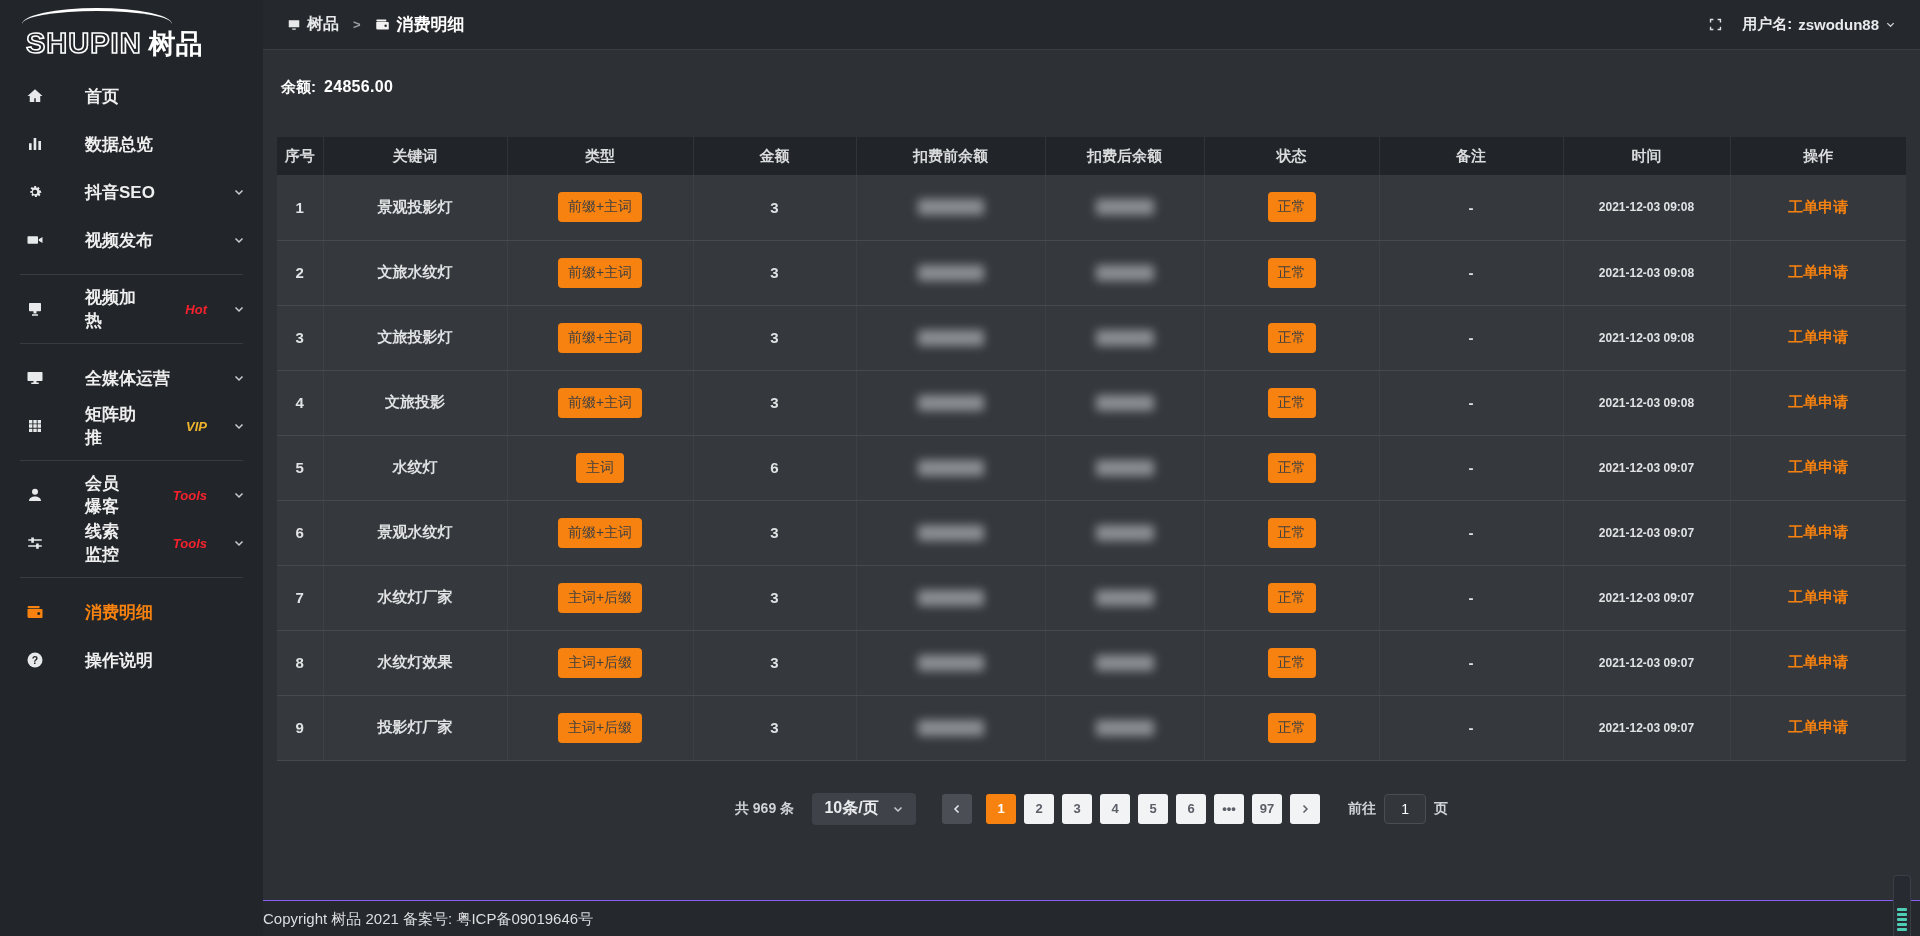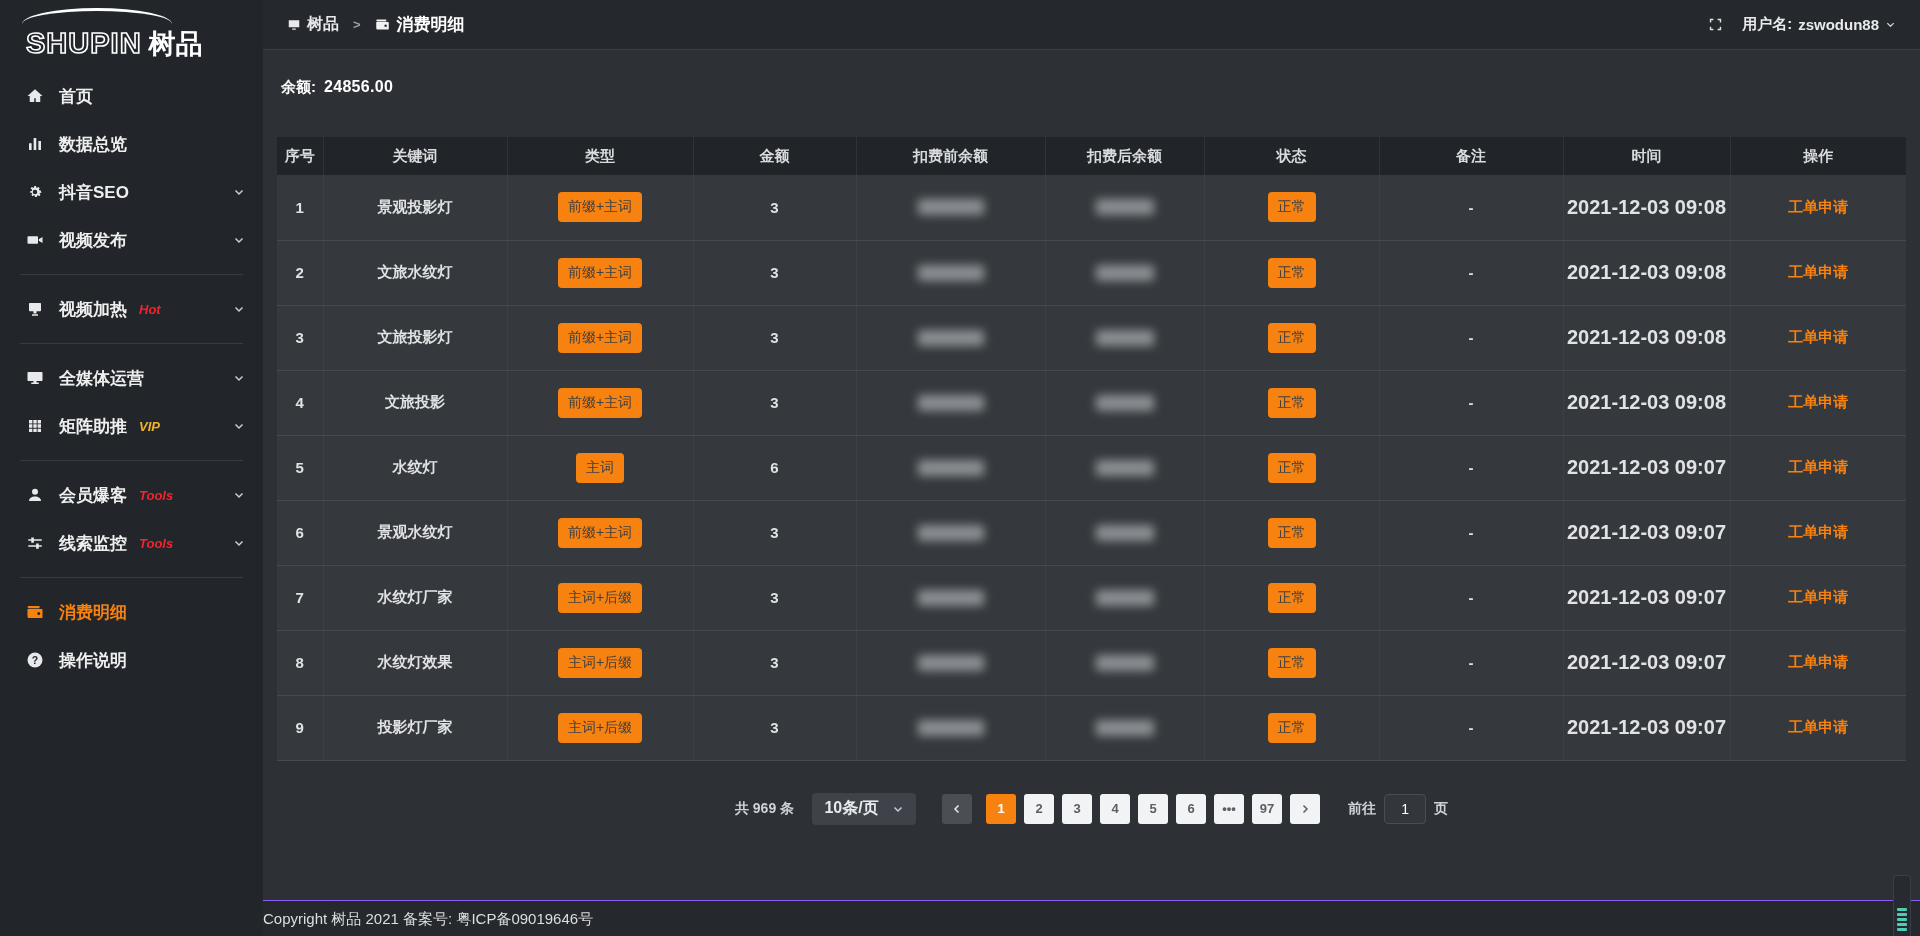--- a/index.html
+++ b/index.html
@@ -13,21 +13,21 @@
   .logo { padding:10px 0 4px 26px; height:62px; position:relative; }
   .logo-arc { position:absolute; left:22px; top:8px; width:150px; height:16px;
     border-top:3px solid #fff; border-top-left-radius:75px 16px;
     border-top-right-radius:75px 16px; }
   .logo-row { display:flex; align-items:baseline; padding-top:16px; }
   .logo-en { font-size:29px; font-weight:800; letter-spacing:1px;
     color:transparent; -webkit-text-stroke:1.6px #fff; }
   .logo-cn { font-size:27px; font-weight:800; color:#fff; margin-left:7px; }
   .menu { margin-top:10px; }
   .menu-item { height:48px; display:flex; align-items:center;
-    padding:0 18px 0 26px; cursor:pointer; }
+    padding:0 18px 0 26px; cursor:pointer;gap:26px; }
   .mi { width:18px; height:18px; display:inline-flex; color:#e8e9ea;
     flex:none; }
   .mi svg { width:18px; height:18px; }
   .ml { margin-left:15px; font-size:17px; font-weight:600; color:#efefef; }
   .tag { margin-left:12px; font-size:13px; font-weight:700; font-style:italic; }
   .tag.red { color:#f5222d; }
   .tag.gold { color:#f0b42c; }
   .chev { margin-left:auto; color:#c9cdd1; display:inline-flex; }
   .chev svg { width:12px; height:12px; }
   .menu-divider { height:1px; background:#383c40; margin:10px 20px; }
@@ -65,21 +65,21 @@
     font-size:15px; font-weight:600; color:#e0e2e4;
     border-bottom:1px solid #46494d; border-right:1px solid #3d4044; }
   tbody td:last-child { border-right:none; }
   .badge { display:inline-block; background:#f8820f; color:#404040;
     font-size:14px; font-weight:400; padding:6px 10px; border-radius:4px; }
   .blur-block { width:66px; height:16px; margin:0 auto; border-radius:2px;
     background:#9a9da1; filter:blur(5px); opacity:.85; }
   .blur-block.sm { width:58px; }
   .action-link { color:#f8820f; font-size:15px; font-weight:600;
     cursor:pointer; }
-  td.time-cell { font-size:20px; font-weight:700; }
+  td.time-cell { font-size:12px; font-weight:700; }
 
   
   .pagination { margin-top:32px; display:flex; align-items:center;
     justify-content:center; gap:8px; }
   .pg-total { font-size:14px; color:#cfd3d8; font-weight:600;
     margin-right:10px; }
   .pg-size { width:104px; height:32px; background:#3f4349; border-radius:4px;
     display:flex; align-items:center; justify-content:center; gap:13px;
     color:#e8eaec; font-size:16px; font-weight:600; cursor:pointer;
     margin-right:18px; }

